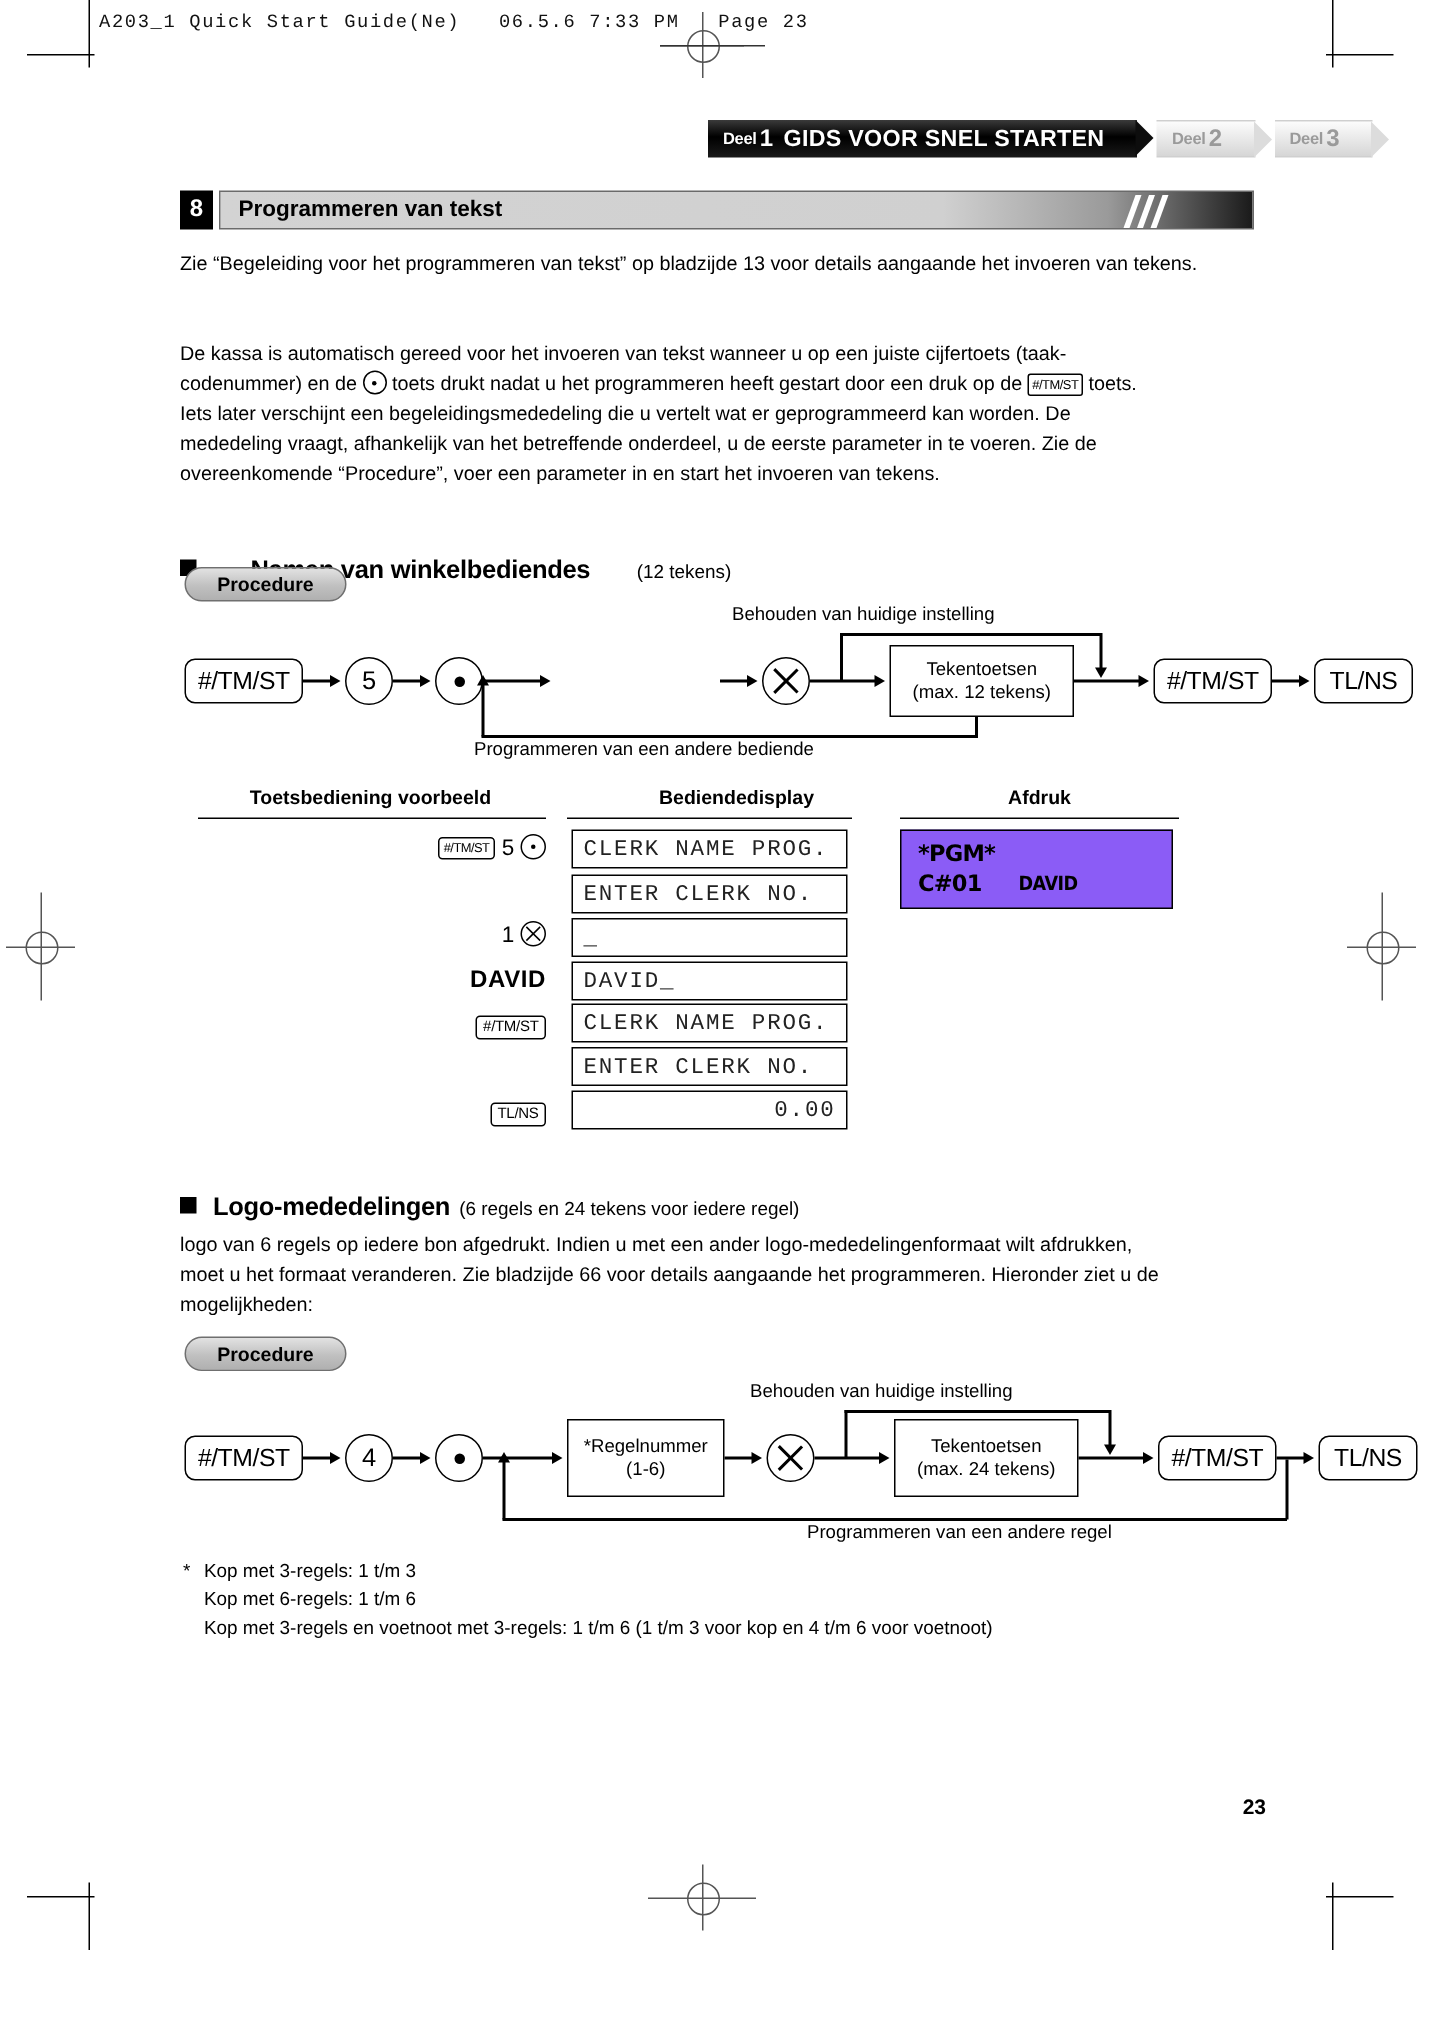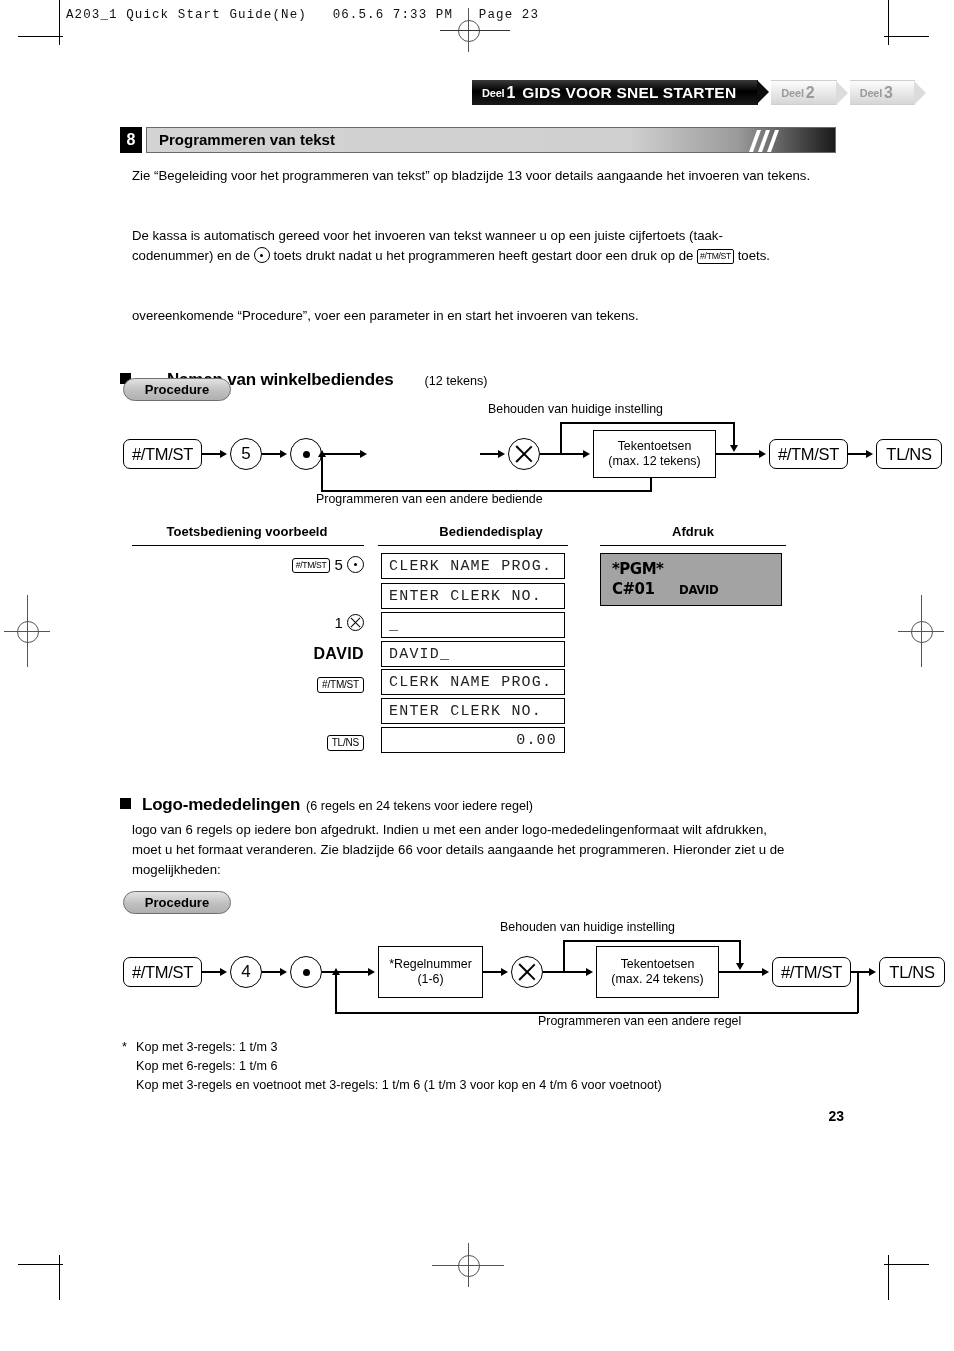--- a/index.html
+++ b/index.html
@@ -114,21 +114,20 @@
     position:absolute; top:0; width:4px; height:22px; background:#fff;
     transform: skewX(-20deg);
   }
 
   
   .para {
     position: absolute;
     font-size: 13.2px;
     line-height: 20px;
     color: #000;
-    margin-left: 12px;
   }
   .para .kb-inline {
     display: inline-block;
     border: 1px solid #000;
     border-radius: 2px;
     font-size: 8.6px;
     line-height: 11px;
     padding: 1px 2px;
     vertical-align: 1px;
     font-weight: normal;
@@ -277,39 +276,39 @@
     display:flex; align-items:center;
     padding: 0 7px;
     color:#222;
   }
   .lcd.right { justify-content: flex-end; }
 
   .receipt {
     position:absolute;
     border: 1.6px solid #000;
     box-sizing:border-box;
-    background:#a3a3a3;
+    background:#8b5cf6;
   }
   .rc-line { position:absolute; white-space:pre; }
   .rc-pgm {
     font-family:"DejaVu Sans", sans-serif;
     font-size:15px; font-weight:bold; letter-spacing:-0.5px;
   }
   .rc-body {
     font-family:"DejaVu Sans Condensed","DejaVu Sans", sans-serif;
     font-size:13px; font-weight:bold; letter-spacing:-0.3px;
   }
 
   
   .footnote {
     position:absolute; font-size:12.6px; line-height:19px;
   }
 
   .pageno {
-    position:absolute; right:110px; top:1108px;
+    position:absolute; right:110px; top:1196px;
     font-size:14px; font-weight:bold;
   }
 </style>
 </head>
 <body>
 
 <div class="crop-line" style="left:59px;top:0;width:1px;height:45px;"></div>
 <div class="crop-line" style="left:18px;top:36px;width:45px;height:1px;"></div>
 <div class="crop-line" style="left:888px;top:0;width:1px;height:45px;"></div>
 <div class="crop-line" style="left:884px;top:36px;width:45px;height:1px;"></div>
@@ -374,22 +373,22 @@
   <span>Zie “Begeleiding voor het programmeren van tekst” op bladzijde 13 voor details aangaande het invoeren van tekens.</span>
 </div>
 
 <div class="para" style="left:120px;top:226px;width:716px;">
   <span>De kassa is automatisch gereed voor het invoeren van tekst wanneer u op een juiste cijfertoets (taak-</span><br>
   <span>codenummer) en de</span>
   <span class="dot-inline"></span>
   <span>toets drukt nadat u het programmeren heeft gestart door een druk op de</span>
   <span class="kb-inline">#/TM/ST</span>
   <span>toets.</span><br>
-  <br>
-  <br>
+  <span>Iets later verschijnt een begeleidingsmededeling die u vertelt wat er geprogrammeerd kan worden. De</span><br>
+  <span>mededeling vraagt, afhankelijk van het betreffende onderdeel, u de eerste parameter in te voeren. Zie de</span><br>
   <span>overeenkomende “Procedure”, voer een parameter in en start het invoeren van tekens.</span>
 </div>
 
 <div class="bullet-head" style="left:120px;top:345px;gap:25px;">
   <span class="sq"></span>
   <span class="bh-title">Namen van winkelbediendes</span>
   <span class="bh-sub">(12 tekens)</span>
 </div>
 
 <div class="pill" style="left:123px;top:378px;">

